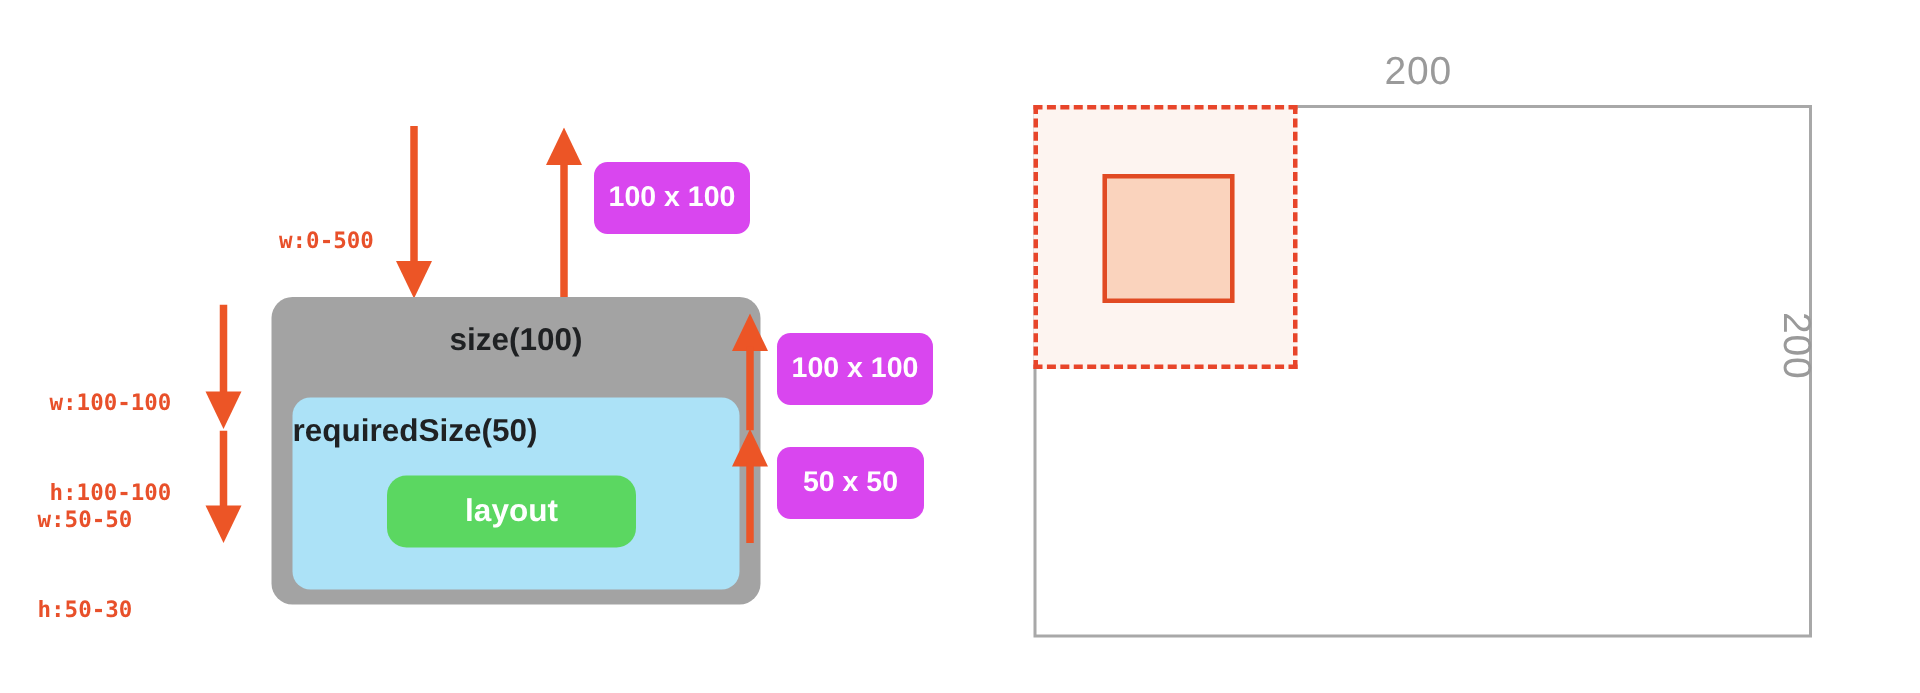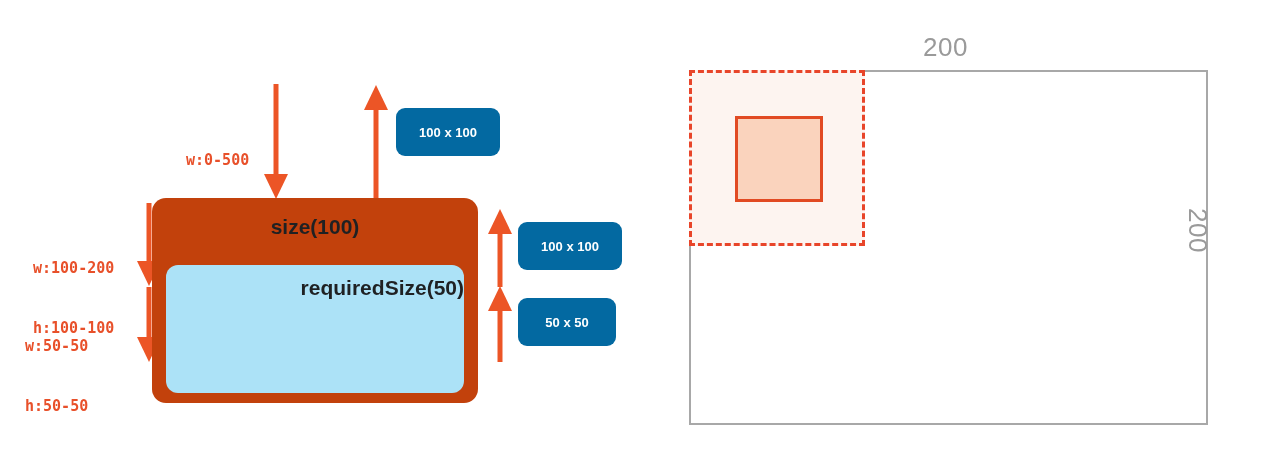--- a/index.html
+++ b/index.html
@@ -30,25 +30,25 @@
     white-space: pre;
     text-align: left;
   }
 
   
   .arrow { position: absolute; }
 
   
   .outer-box {
     position: absolute;
-    left: 152px;
+    left: 181px;
     top: 198px;
     width: 326px;
     height: 205px;
-    background: #c2410c;
+    background: #a3a3a3;
     border-radius: 14px;
     box-sizing: border-box;
   }
   .outer-box-label {
     position: absolute;
     left: 0;
     top: 17px;
     width: 100%;
     text-align: center;
     font-size: 21px;
@@ -64,21 +64,21 @@
     height: 128px;
     background: #ace2f7;
     border-radius: 12px;
     box-sizing: border-box;
   }
   .inner-box-label {
     position: absolute;
     left: 0;
     top: 11px;
     width: 100%;
-    text-align: right;
+    text-align: left;
     font-size: 21px;
     font-weight: 700;
     color: #1f2123;
     font-family: "Liberation Sans", sans-serif;
   }
   .layout-btn {
     position: absolute;
     left: 63px;
     top: 52px;
     width: 166px;
@@ -91,24 +91,24 @@
     font-size: 21px;
     font-weight: 600;
     color: #ffffff;
     font-family: "Liberation Sans", sans-serif;
     box-sizing: border-box;
   }
 
   
   .size-badge {
     position: absolute;
-    background: #0369a1;
+    background: #d946ef;
     border-radius: 9px;
     color: #ffffff;
-    font-size: 13px;
+    font-size: 19px;
     font-weight: 600;
     display: flex;
     align-items: center;
     justify-content: center;
     font-family: "Liberation Sans", sans-serif;
     box-sizing: border-box;
     white-space: nowrap;
   }
   #badge-top    { left: 396px; top: 108px; width: 104px; height: 48px; }
   #badge-mid    { left: 518px; top: 222px; width: 104px; height: 48px; }
@@ -177,43 +177,44 @@
   </svg>
 
   <svg class="arrow" style="left:362px; top:85px;" width="28" height="116" viewBox="0 0 28 116">
     <polygon points="14,0 2,25 26,25" fill="#ec5526"></polygon>
     <line x1="14" y1="22" x2="14" y2="116" stroke="#ec5526" stroke-width="5"></line>
   </svg>
 
   <div class="size-badge" id="badge-top">100 x 100</div>
 
   <div class="constraint-label" style="left:33px; top:218px;">
-    <div>w:100-200</div>
+    <div>w:100-100</div>
     <div>h:100-100</div>
   </div>
 
   <svg class="arrow" style="left:135px; top:203px;" width="28" height="84" viewBox="0 0 28 84">
     <line x1="14" y1="0" x2="14" y2="62" stroke="#ec5526" stroke-width="5"></line>
     <polygon points="14,83 2,58 26,58" fill="#ec5526"></polygon>
   </svg>
 
   <div class="constraint-label" style="left:25px; top:296px;">
     <div>w:50-50</div>
-    <div>h:50-50</div>
+    <div>h:50-30</div>
   </div>
 
   <svg class="arrow" style="left:135px; top:287px;" width="28" height="76" viewBox="0 0 28 76">
     <line x1="14" y1="0" x2="14" y2="54" stroke="#ec5526" stroke-width="5"></line>
     <polygon points="14,75 2,50 26,50" fill="#ec5526"></polygon>
   </svg>
 
   <div class="outer-box">
     <div class="outer-box-label">size(100)</div>
     <div class="inner-box">
       <div class="inner-box-label">requiredSize(50)</div>
+      <div class="layout-btn">layout</div>
     </div>
   </div>
 
   <svg class="arrow" style="left:486px; top:209px;" width="28" height="78" viewBox="0 0 28 78">
     <polygon points="14,0 2,25 26,25" fill="#ec5526"></polygon>
     <line x1="14" y1="22" x2="14" y2="78" stroke="#ec5526" stroke-width="5"></line>
   </svg>
 
   <svg class="arrow" style="left:486px; top:286px;" width="28" height="76" viewBox="0 0 28 76">
     <polygon points="14,0 2,25 26,25" fill="#ec5526"></polygon>

